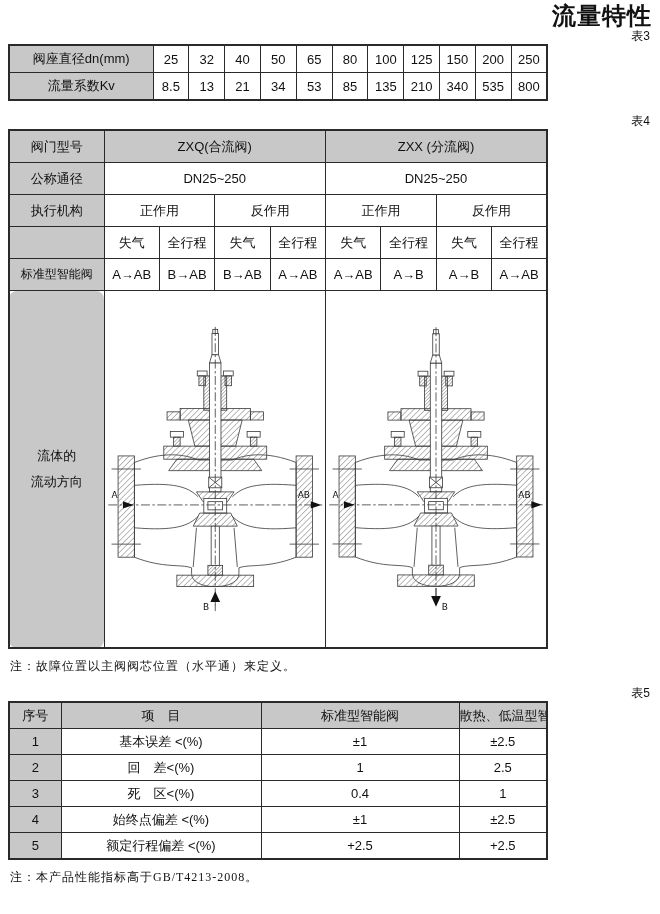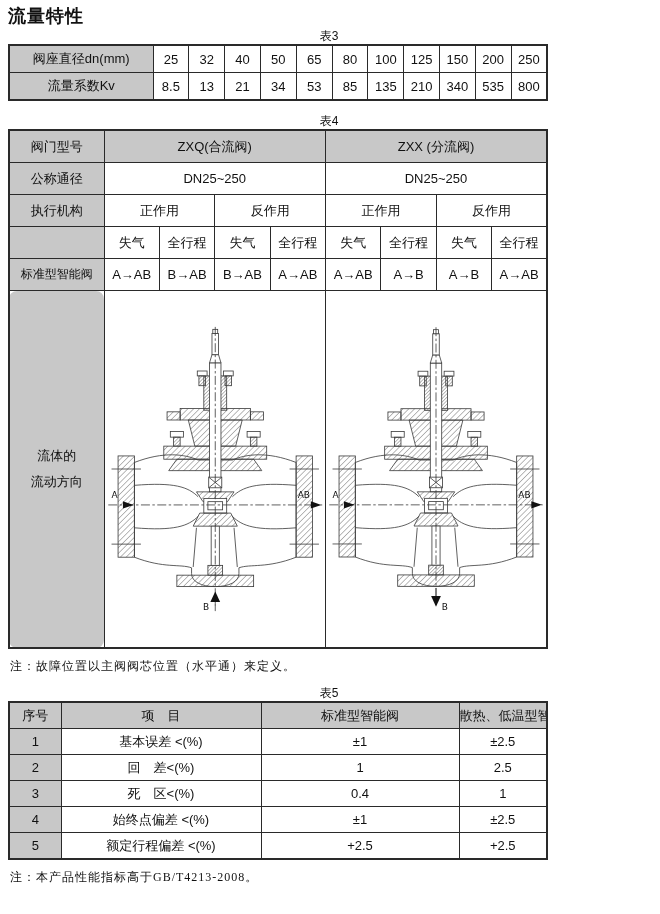--- a/index.html
+++ b/index.html
@@ -3,22 +3,22 @@
 <meta charset="utf-8">
 <style>
   html,body{margin:0;padding:0;background:#fff;}
   body{
     width:660px;height:914px;
     font-family:"Liberation Sans","DejaVu Sans",sans-serif;
     color:#111;
     overflow:hidden;
   }
   .page{padding:4px 8px 0 8px;}
-  .sec-title{font-size:18px;line-height:24px;font-weight:bold;letter-spacing:1px;margin:0;}
-  .tag{font-size:12px;line-height:14px;text-align:center;margin:1px 2px 1px 0;}
+  .sec-title{font-size:24px;line-height:24px;font-weight:bold;letter-spacing:1px;margin:0;text-align:right;}
+  .tag{font-size:12px;line-height:14px;text-align:right;margin:1px 2px 1px 0;}
   table{border-collapse:collapse;table-layout:fixed;width:540px;}
   table{border:2px solid #2a2a2a;}
   td,th{border:1px solid #2a2a2a;text-align:center;vertical-align:middle;
         font-size:13px;font-weight:normal;padding:0;overflow:hidden;white-space:nowrap;}
   .g{background:#c8c8c8;}
   .t3 td{height:26px;}
   .t4 td{height:31px;}
   .t4 td.draw-cell{height:356px;vertical-align:middle;padding:0;border-radius:8px;}
   .t5 td{height:25px;}
   .note{font-size:12px;letter-spacing:1px;margin:9px 0 0 2px;font-family:Liberation Serif, serif;}

